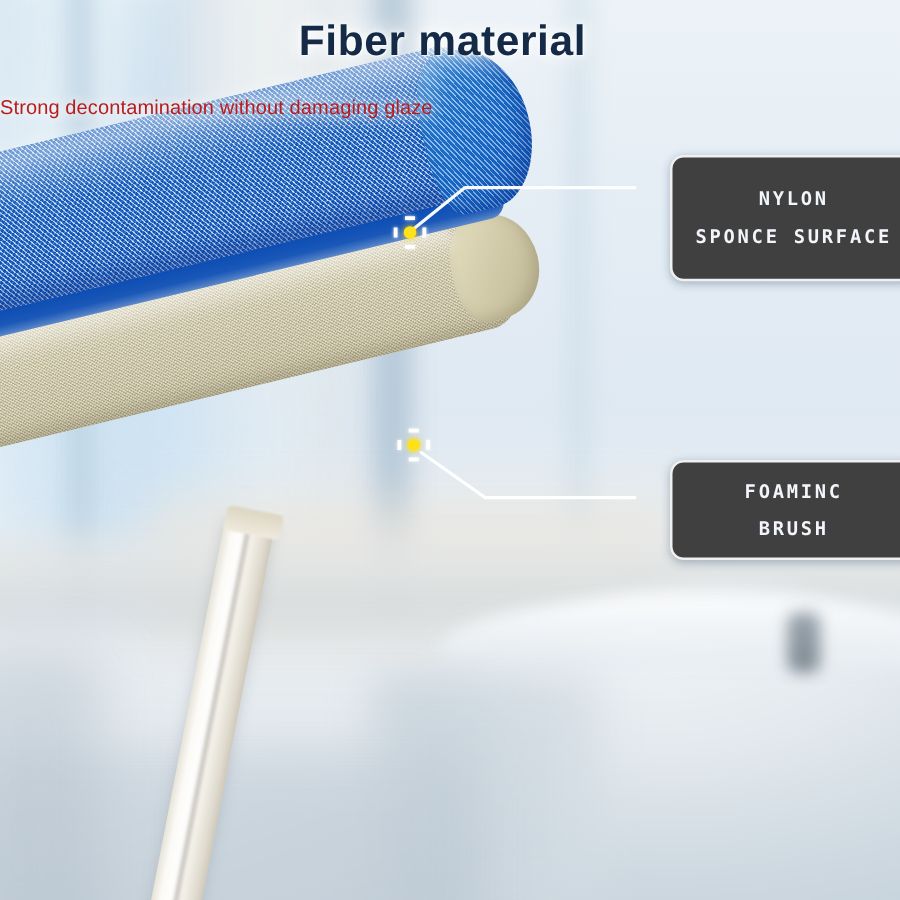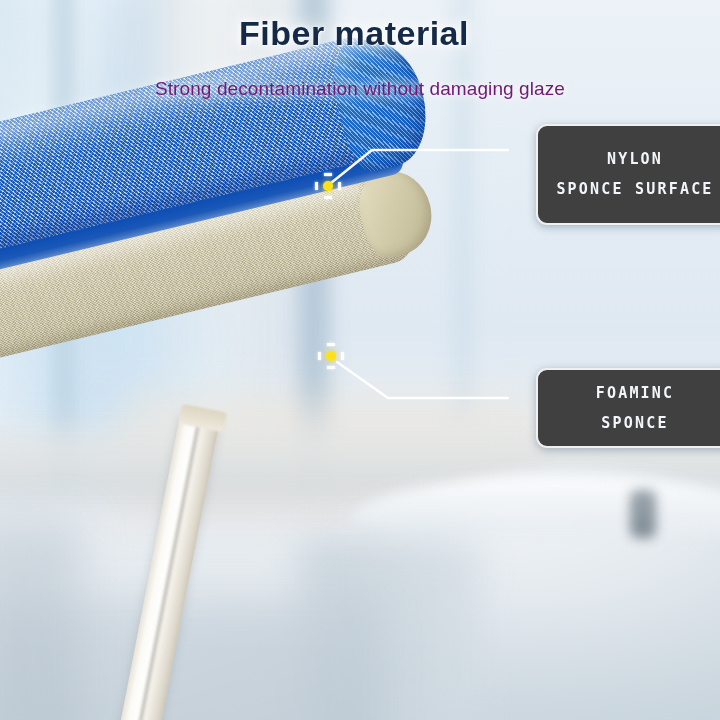--- a/index.html
+++ b/index.html
@@ -177,23 +177,23 @@
   .title{
     position:absolute; left:0; right:12px; top:14px;
     text-align:center;
     font-family:Liberation Sans, sans-serif;
     font-weight:bold; font-size:34px; letter-spacing:.5px;
     color:#152a46;
     text-shadow:0 0 16px #fff, 0 0 26px #fff, 0 0 6px #fff, 1px 1px 0 rgba(255,255,255,.7);
   }
   .subtitle{
     position:absolute; left:0; right:0; top:78px;
-    text-align:center;
-    font-size:19px; font-weight:500; letter-spacing:.1px;
-    color:#701a75;
+    text-align:left;
+    font-size:16px; font-weight:500; letter-spacing:.1px;
+    color:#b91c1c;
     text-shadow:0 0 10px #fff, 0 0 16px #fff;
   }
 
   
   .callout{
     position:absolute; width:198px;
     background:#404040;
     border:2px solid rgba(255,255,255,.92);
     border-radius:11px;
     box-shadow:0 2px 8px rgba(40,70,100,.35);
@@ -289,16 +289,16 @@
     <i class="br"></i>
     <div class="dot"></div>
   </div>
 
   <div class="callout" id="callout-1">
     <div class="callout-line">NYLON</div>
     <div class="callout-line">SPONCE SURFACE</div>
   </div>
   <div class="callout" id="callout-2">
     <div class="callout-line">FOAMINC</div>
-    <div class="callout-line">SPONCE</div>
+    <div class="callout-line">BRUSH</div>
   </div>
 
 </div>
 
 </body></html>

